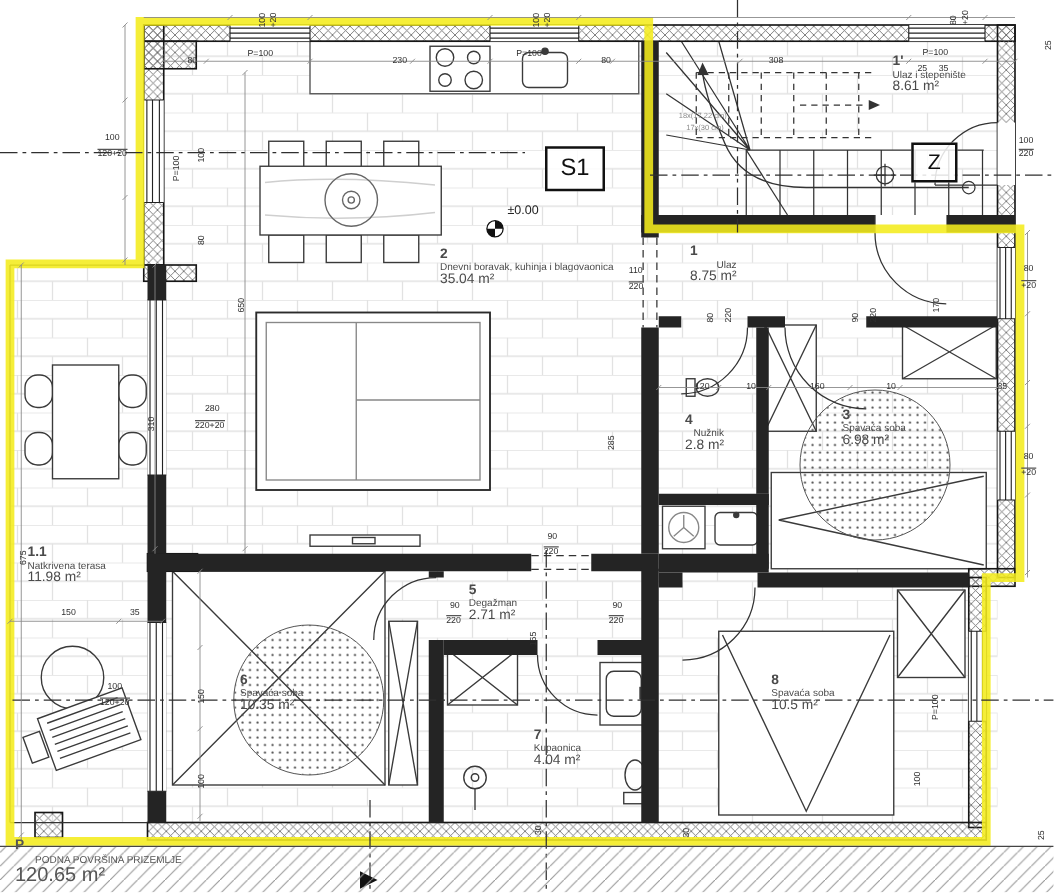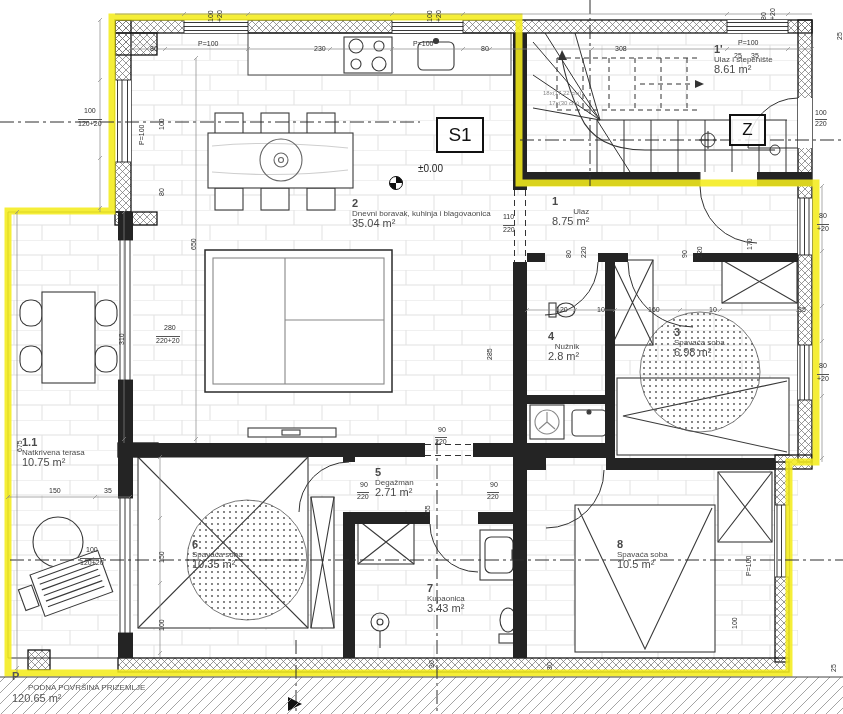--- a/index.html
+++ b/index.html
@@ -8,25 +8,25 @@
   #plan svg{position:absolute;left:0;top:0;}
   .rlabel{position:absolute;color:#4a4a4a;line-height:1.05;white-space:nowrap;z-index:5;}
   .rnum{display:block;font-size:11px;font-weight:bold;}
   .rname{display:block;font-size:8px;text-align:right;}
   .rarea{display:block;font-size:11px;}
   .dim{position:absolute;font-size:7px;color:#2e2e2e;white-space:nowrap;line-height:1;z-index:5;}
   .rot{transform:rotate(-90deg);transform-origin:0 0;}
   .boxlabel{position:absolute;border:2px solid #111;color:#111;display:flex;
             align-items:center;justify-content:center;background:rgba(255,255,255,.85);z-index:6;}
   .note{position:absolute;font-size:6px;color:#8a8a8a;white-space:nowrap;line-height:1;z-index:5;}
-  .lvl{position:absolute;font-size:10px;color:#222;z-index:5;margin-left:12px;}
+  .lvl{position:absolute;font-size:10px;color:#222;z-index:5;}
   .psum{position:absolute;color:#555;z-index:6;line-height:1.15;}
   .psum .rnum{font-size:11px;}
   .psum .rname{font-size:8px;margin-left:16px;}
-  .psum .rarea{font-size:11px;}
+  .psum .rarea{font-size:16px;}
 </style>
 </head>
 <body>
 
 <div id="plan">
 
 <svg width="843" height="714" viewBox="0 0 843 714">
   <defs>
     <pattern id="tiles" width="56" height="30" patternUnits="userSpaceOnUse">
       <rect width="56" height="30" fill="#fff"></rect>
@@ -366,31 +366,31 @@
       <span class="rarea">2.71 m²</span>
   </div>
   <div class="rlabel" style="left:192px;top:539px;">
     <span class="rnum">6</span>
       <span class="rname">Spavaća soba</span>
       <span class="rarea">10.35 m²</span>
   </div>
   <div class="rlabel" style="left:427px;top:583px;">
     <span class="rnum">7</span>
       <span class="rname">Kupaonica</span>
-      <span class="rarea">3.43 m²</span>
+      <span class="rarea">4.04 m²</span>
   </div>
   <div class="rlabel" style="left:617px;top:539px;">
     <span class="rnum">8</span>
       <span class="rname">Spavaća soba</span>
       <span class="rarea">10.5 m²</span>
   </div>
   <div class="rlabel" style="left:22px;top:437px;">
     <span class="rnum">1.1</span>
       <span class="rname">Natkrivena terasa</span>
-      <span class="rarea">10.75 m²</span>
+      <span class="rarea">11.98 m²</span>
   </div>
 
   <div class="psum" style="left:12px;top:670px;">
     <span class="rnum">P</span>
     <span class="rname">PODNA POVRŠINA PRIZEMLJE</span>
     <span class="rarea">120.65 m²</span>
   </div>
 
   <span class="dim" style="left:198px;top:40px">P=100</span>
   <span class="dim" style="left:150px;top:45px">80</span>

